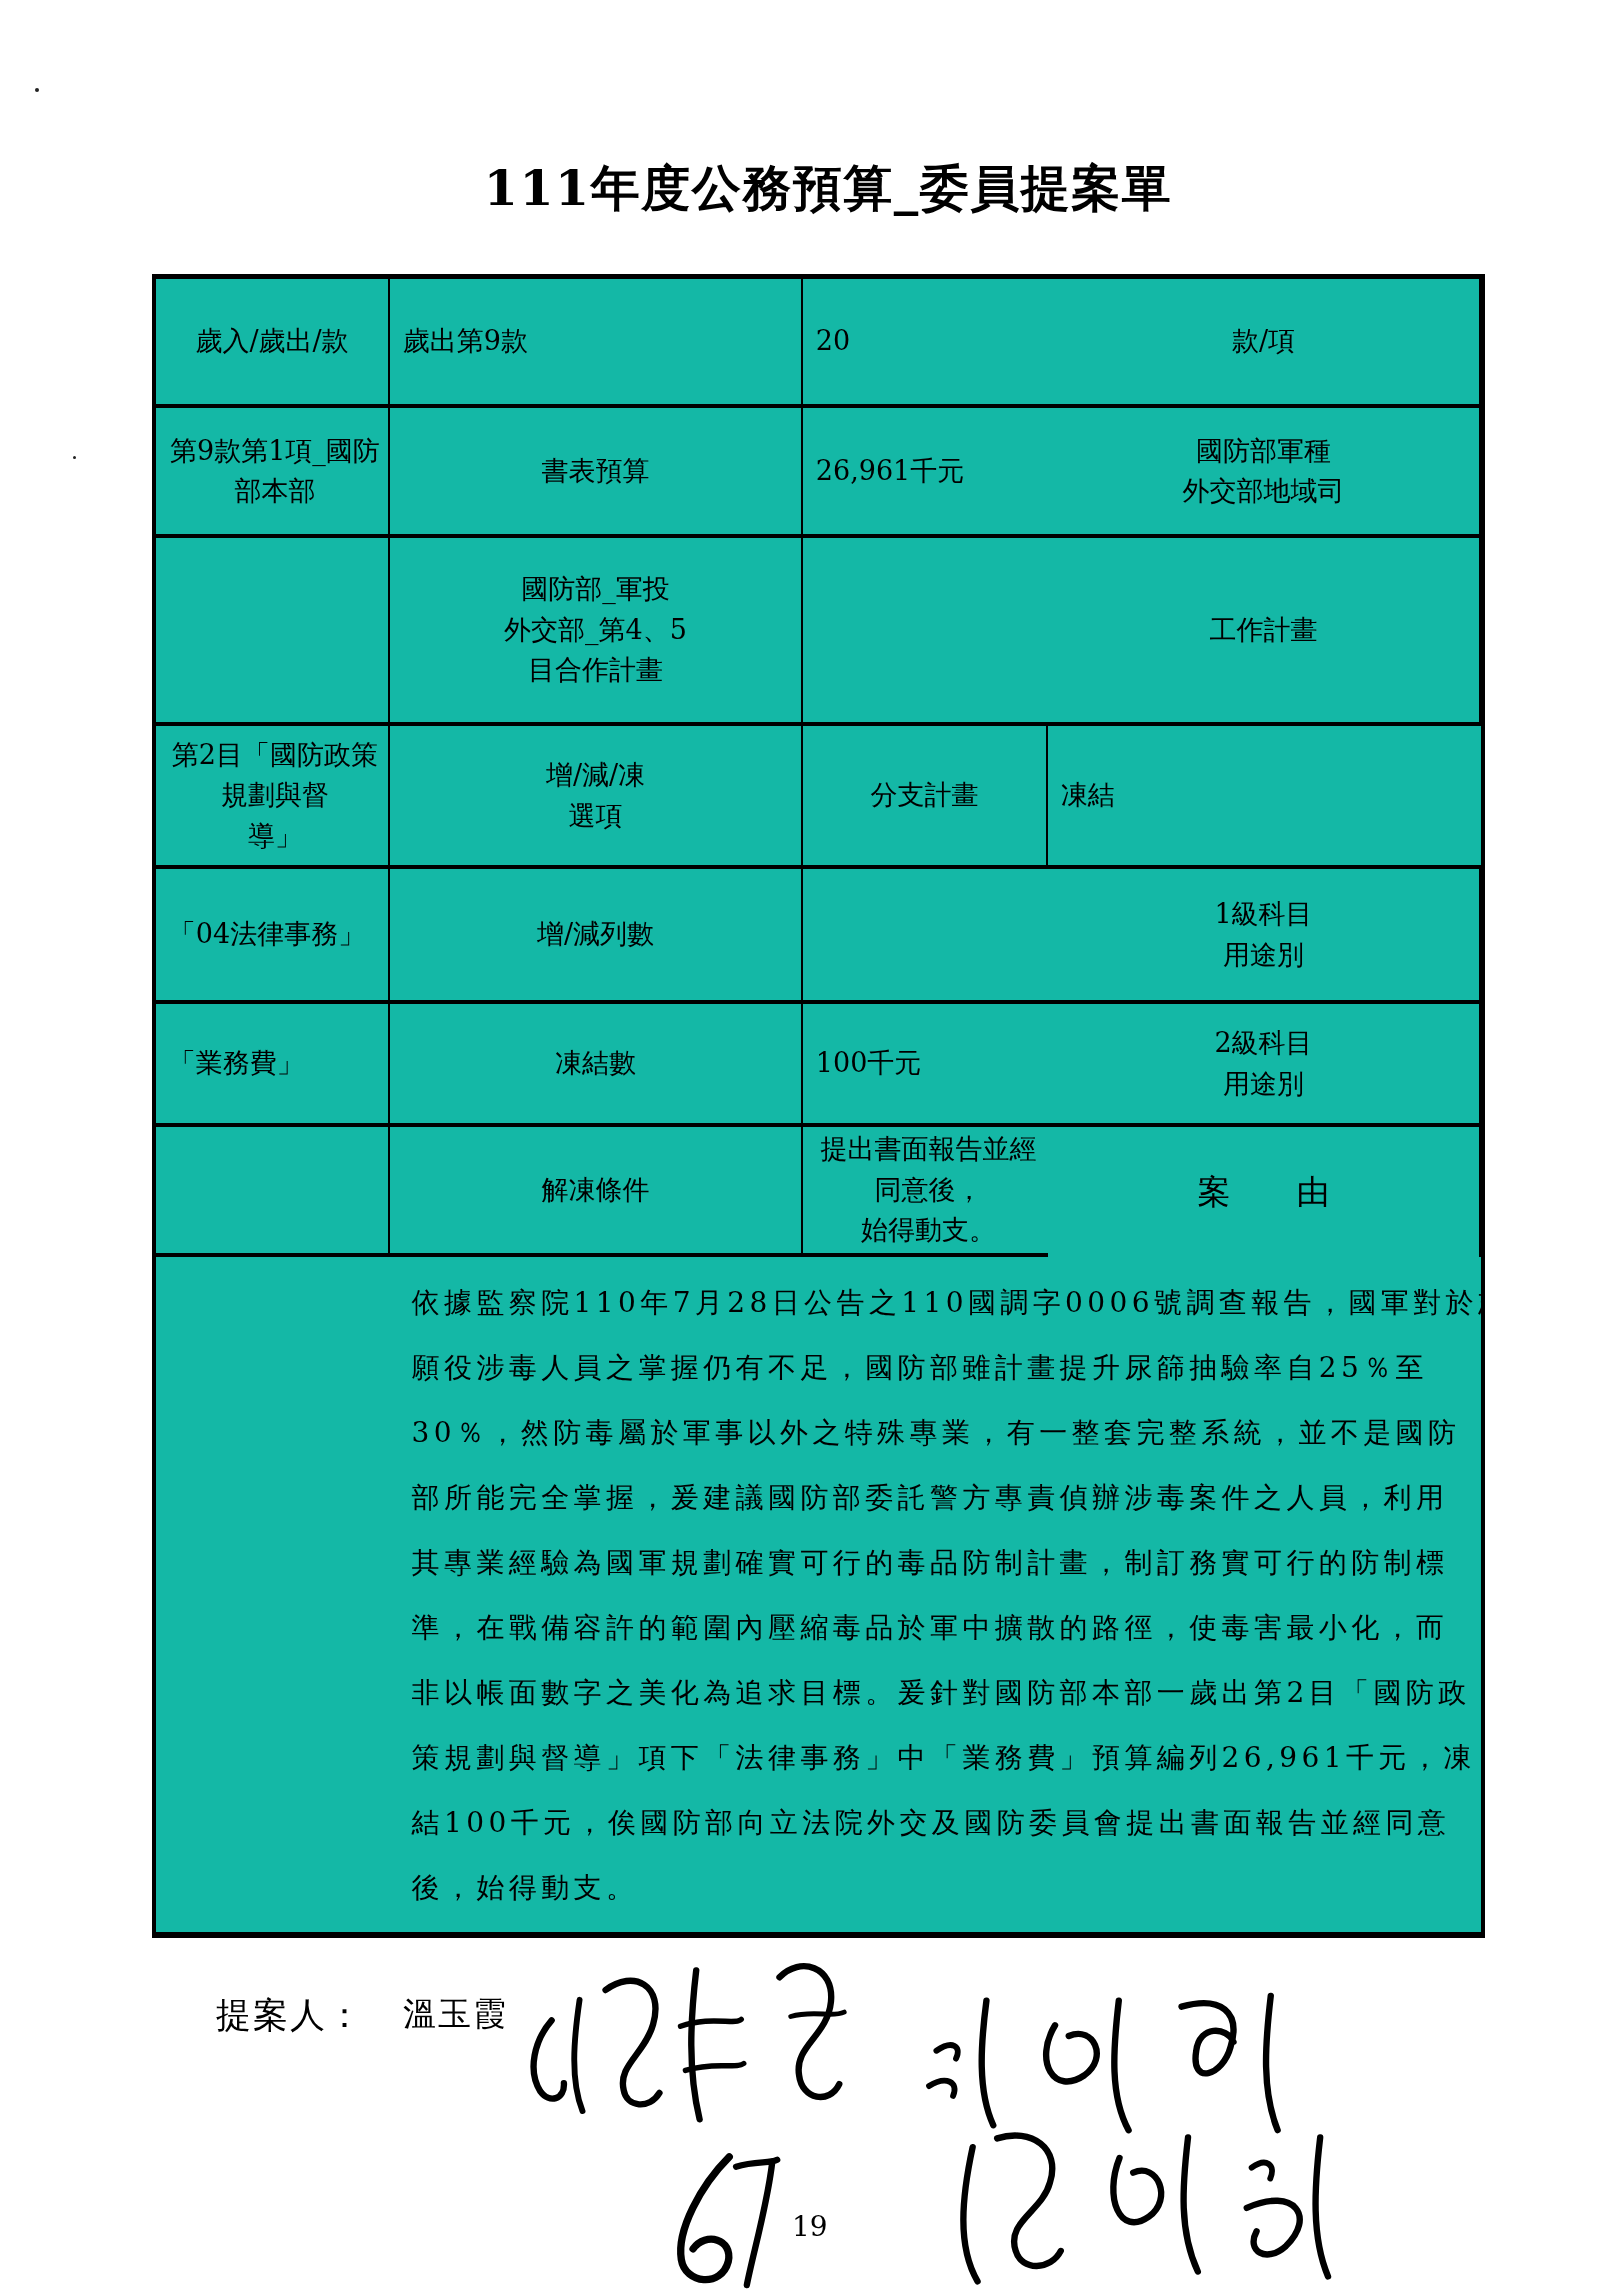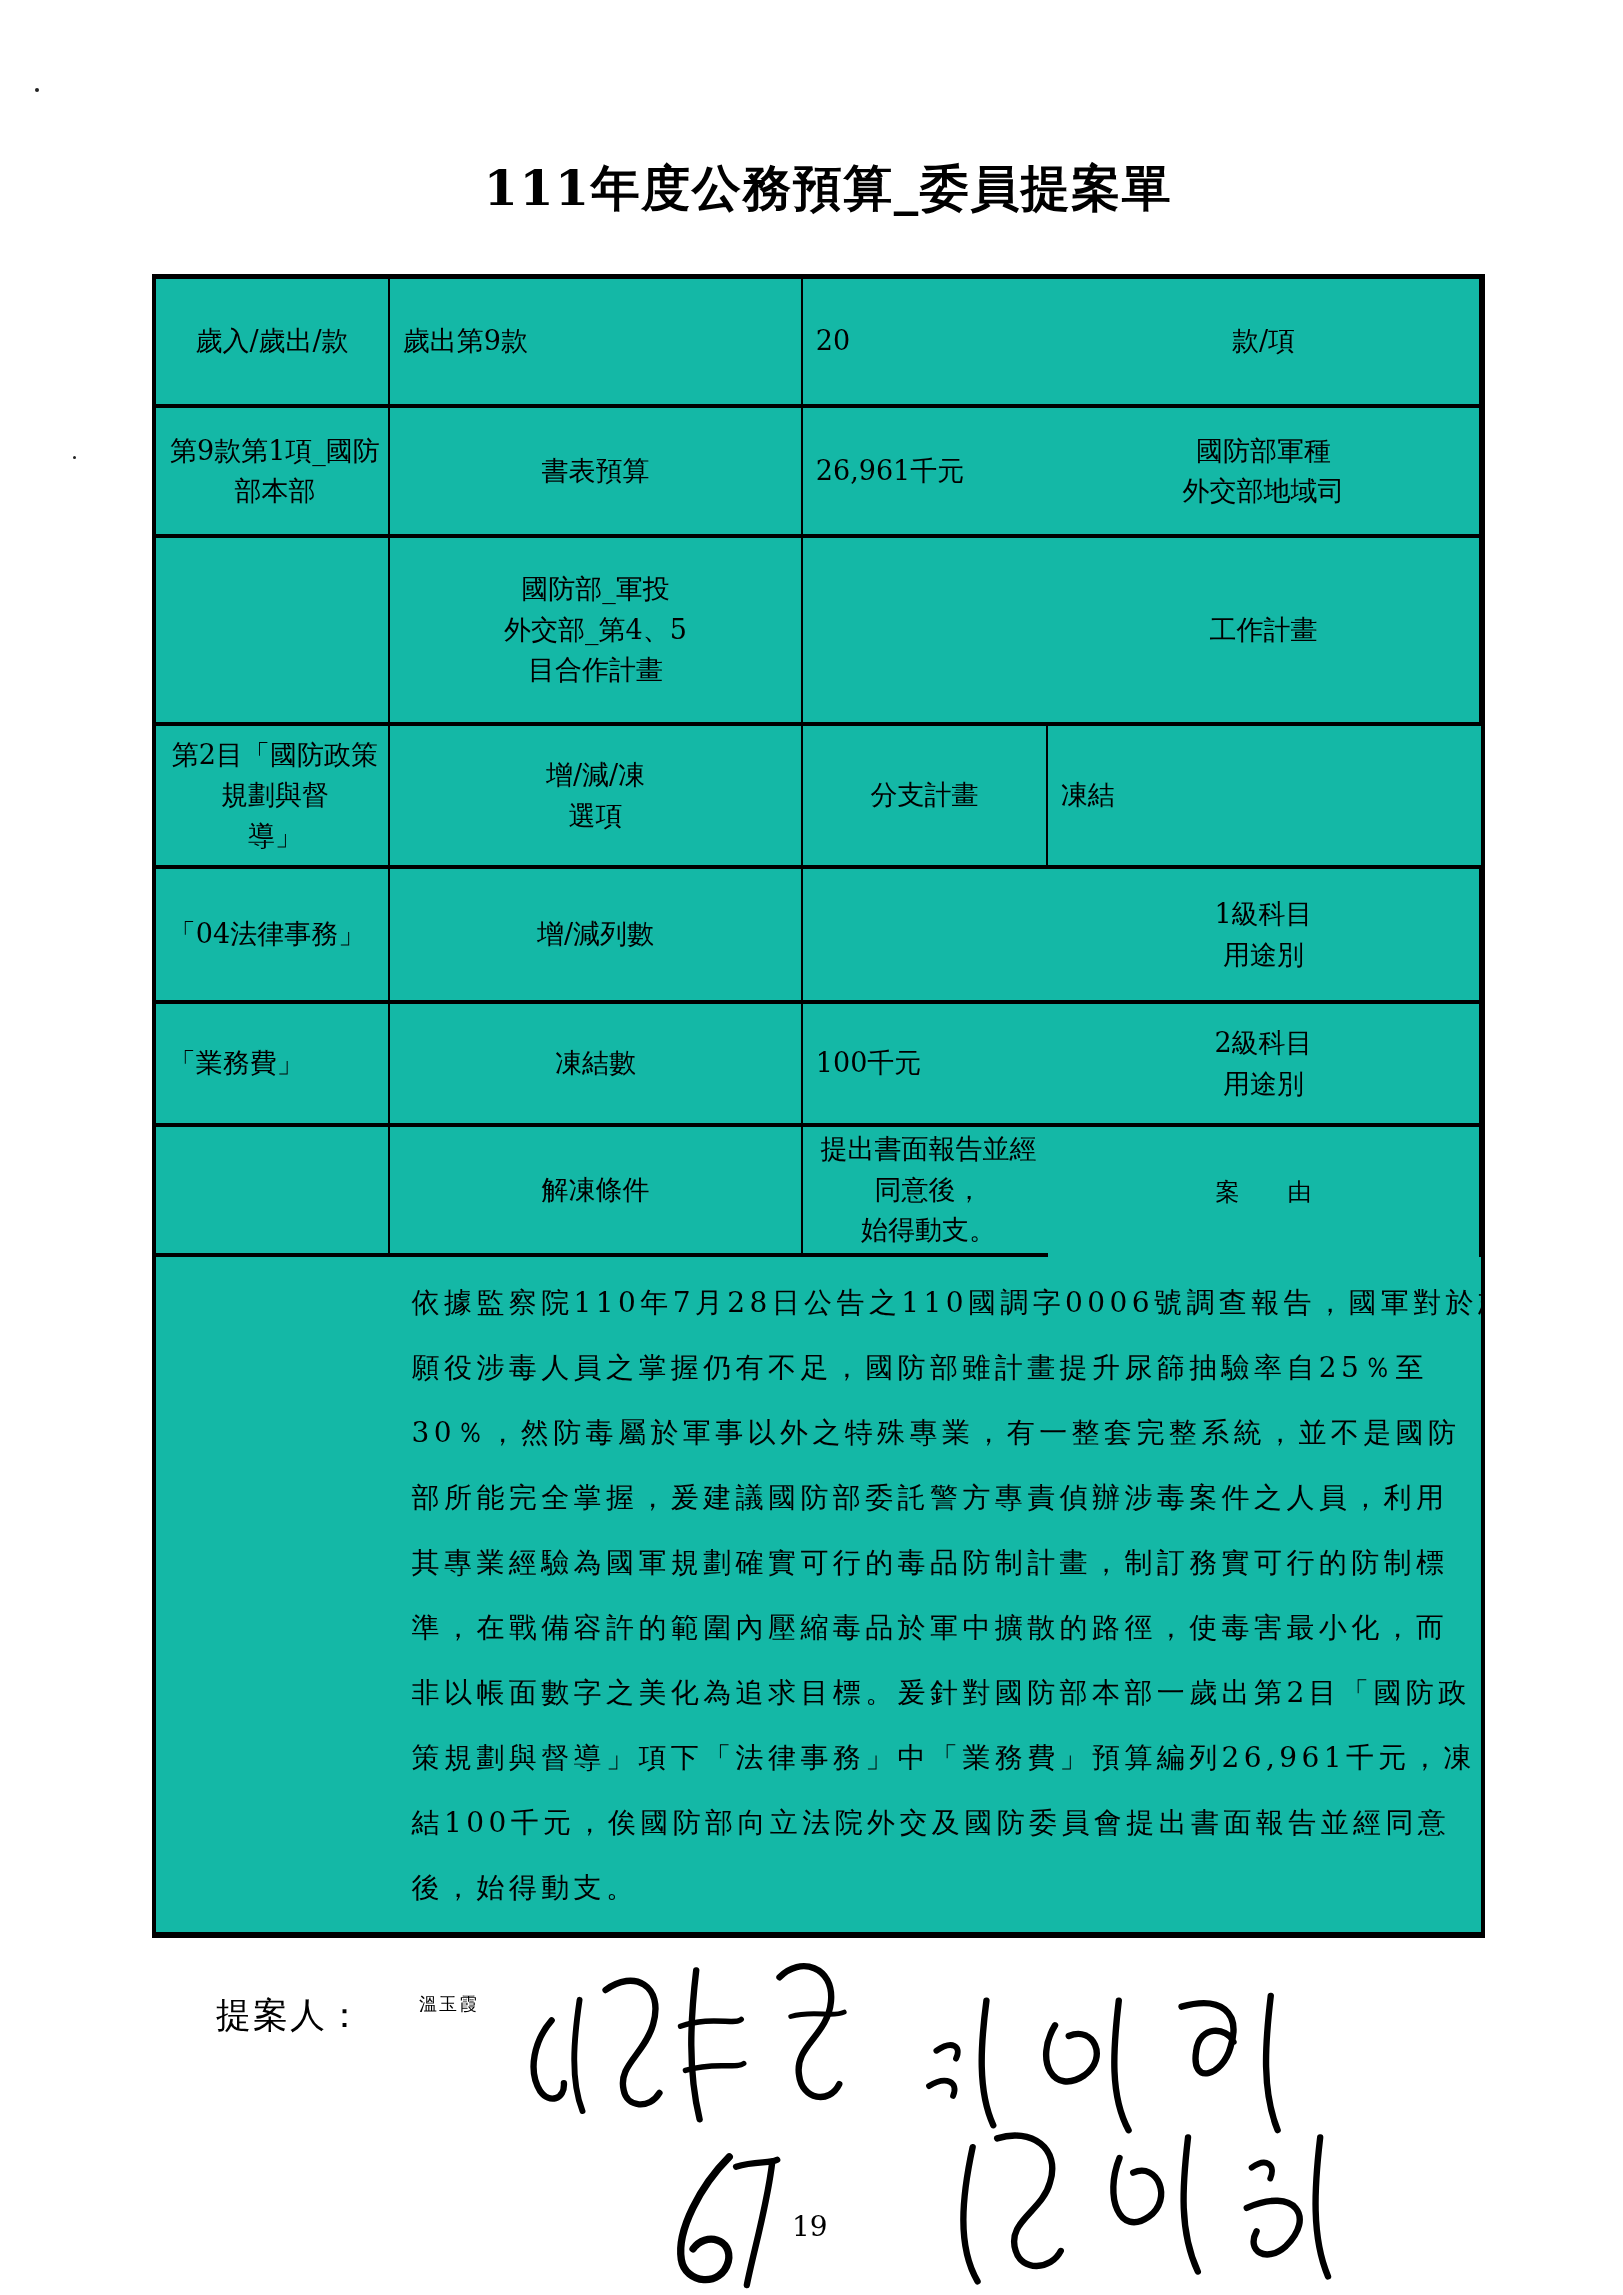--- a/index.html
+++ b/index.html
@@ -28,28 +28,28 @@
   .lastcol { border-right:none; }
   .lastrow { border-bottom:none; }
   .lbl {
     display:flex; align-items:center; justify-content:center;
     text-align:center; white-space:pre-line;
   }
   .val {
     display:flex; align-items:center; justify-content:flex-start;
     padding:4.9px 6.9px 4.9px 12.8px; text-align:center; white-space:pre-line;
   }
-  .case-label { font-size:24px; }
+  .case-label { font-size:33px; }
   .case-content { padding:13.7px 17.7px 0 21.6px; display:block; }
   .case-line {
     height:65px; display:flex; align-items:center;
     font-size:28px; letter-spacing:4.4px; white-space:nowrap;
   }
   .footer-label { position:absolute; left:216px; top:1992px; font-size:35px; letter-spacing:2px; }
-  .footer-name  { position:absolute; left:419px; top:1992px; font-size:18px; letter-spacing:2px; }
+  .footer-name  { position:absolute; left:403px; top:1992px; font-size:33px; letter-spacing:2px; }
   .page-num     { position:absolute; left:792px; top:2210px; font-size:28px; }
   .sig { position:absolute; }
   .sig path { fill:none; stroke:#000; stroke-linecap:round; stroke-linejoin:round; }
   .speck { position:absolute; background:#222; border-radius:50%; }
 </style>
 </head>
 <body>
 
 <div id="page">
 

